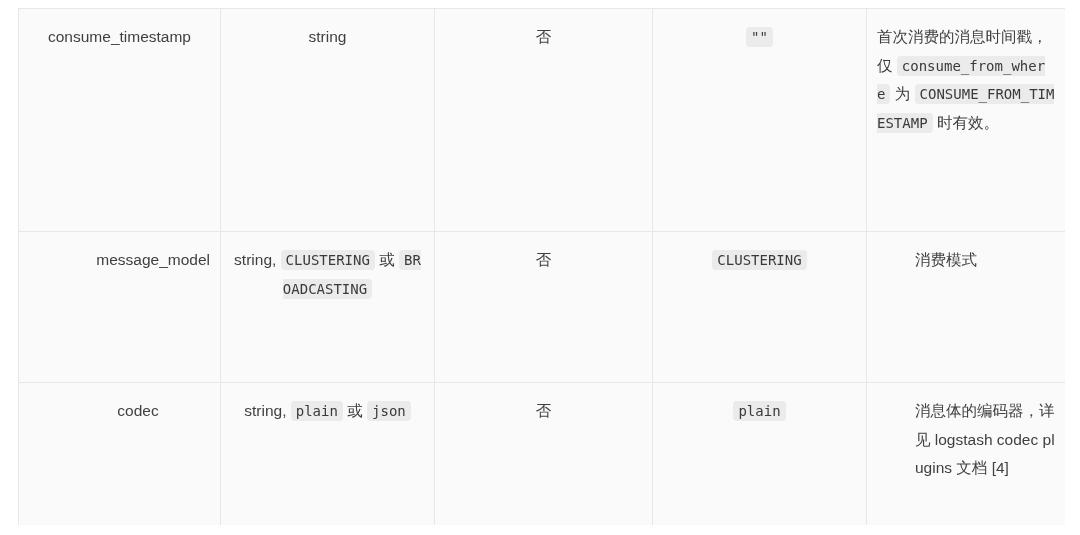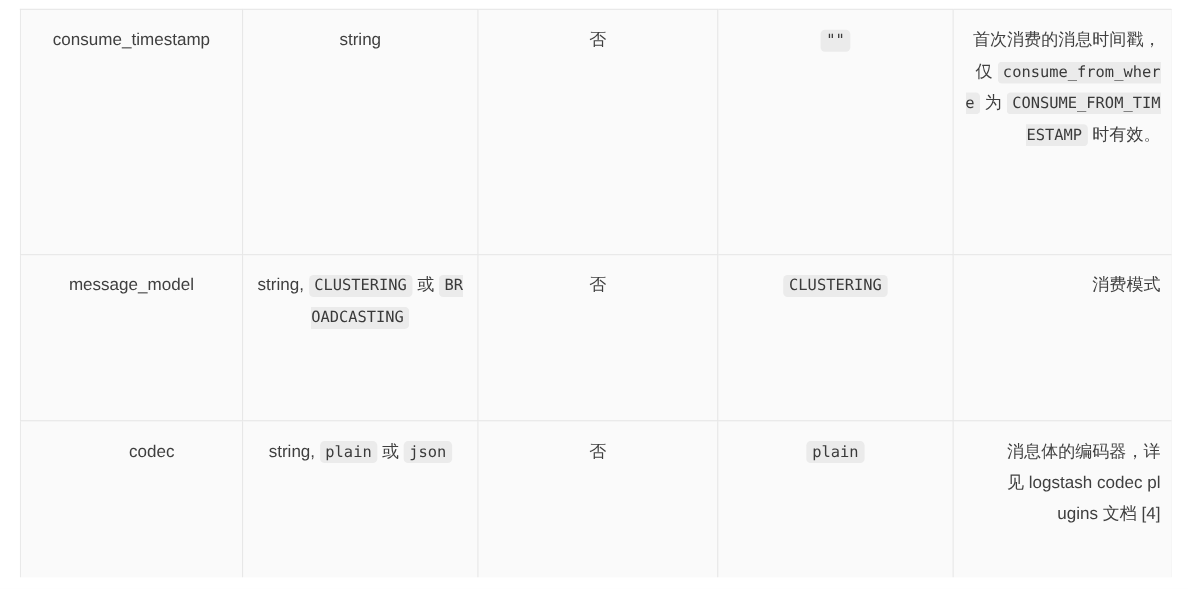--- a/index.html
+++ b/index.html
@@ -53,21 +53,21 @@
   }
 
   
   col.c-name { width: 202px; }
   col.c-type { width: 214px; }
   col.c-req  { width: 218px; }
   col.c-def  { width: 214px; }
   col.c-desc { width: 199px; }
 
   td.center { text-align: center; }
-  td.left   { text-align: right; }
+  td.left   { text-align: left; }
 
   td.c-desc {
     padding-left: 14px;
     padding-right: 12px;
     word-break: normal;
     overflow-wrap: break-word;
   }
 
   
   code, .code {
@@ -127,21 +127,21 @@
       </colgroup>
       <tbody id="tbody">
           <tr>
             <td class="center" style="height: 190px;">consume_timestamp</td>
             <td class="center" style="height: 190px;"><span>string</span></td>
             <td class="center" style="height: 190px;">否</td>
             <td class="center" style="height: 190px;"><code>""</code></td>
             <td class="left c-desc" style="height: 190px;"><span>首次消费的消息时间戳，仅 </span><code>consume_from_where</code><span> 为 </span><code>CONSUME_FROM_TIMESTAMP</code><span> 时有效。</span></td>
           </tr>
           <tr>
-            <td class="center" style="height: 118px;">message_model</td>
+            <td class="center" style="height: 118px; text-align: right;">message_model</td>
             <td class="center" style="height: 118px;"><span>string, </span><code>CLUSTERING</code><span> 或 </span><code>BROADCASTING</code></td>
             <td class="center" style="height: 118px;">否</td>
             <td class="center" style="height: 118px;"><code>CLUSTERING</code></td>
             <td class="left c-desc" style="height: 118px; padding-left: 48px;"><span>消费模式</span></td>
           </tr>
           <tr>
             <td class="center" style="height: 118px; padding-left: 47px;">codec</td>
             <td class="center" style="height: 118px;"><span>string, </span><code>plain</code><span> 或 </span><code>json</code></td>
             <td class="center" style="height: 118px;">否</td>
             <td class="center" style="height: 118px;"><code>plain</code></td>

